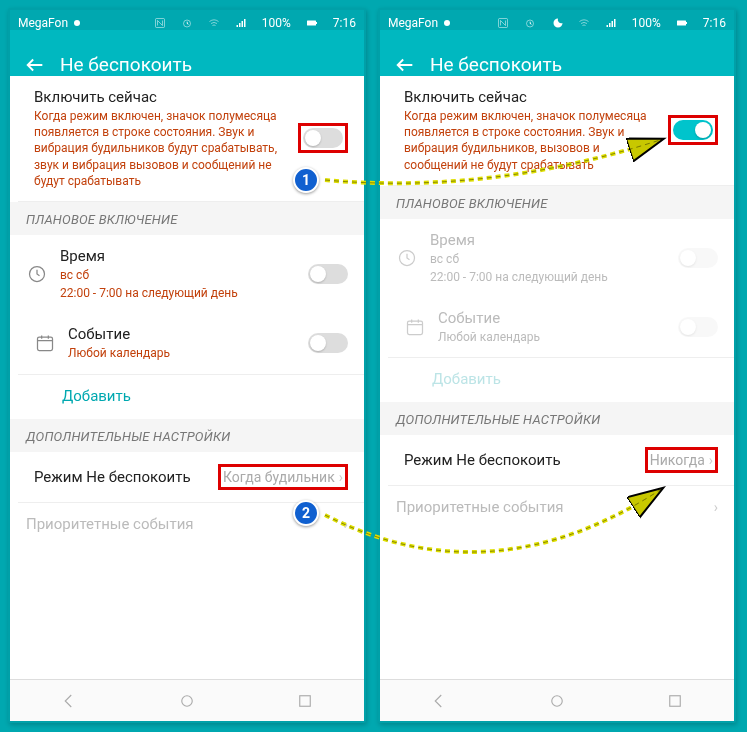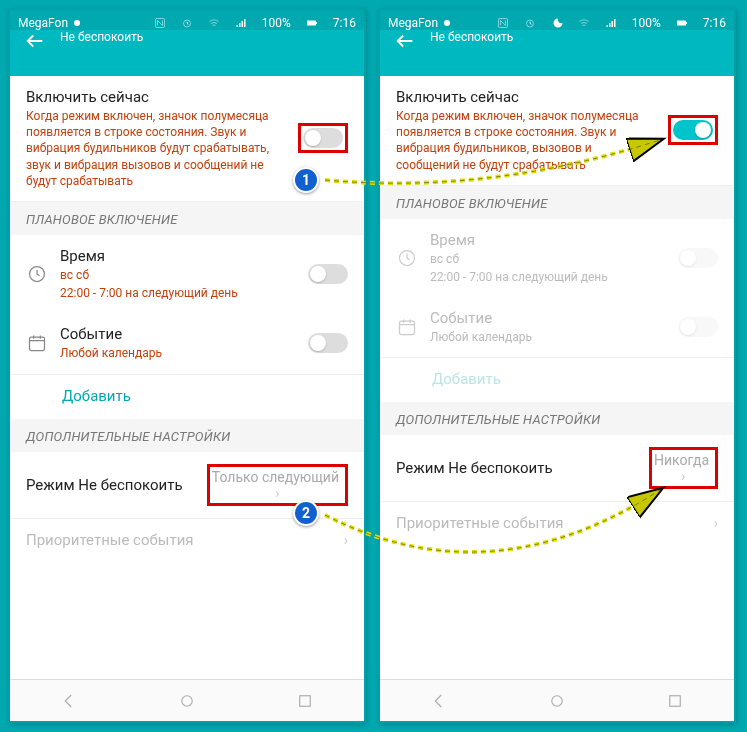--- a/index.html
+++ b/index.html
@@ -38,35 +38,35 @@
     gap: 4px;
   }
   .status .right { margin-left: auto; display: flex; gap: 15px; align-items: center;}
   .status svg { width: 12px; height: 12px; fill: #fff; }
   
   .titlebar {
     background: #00b8c0;
     color: #fff;
     height: 46px;
     display: flex;
-    align-items: flex-start;
+    align-items: flex-end;
     padding: 0 14px;
     gap: 14px;
-    font-size: 12px;
+    font-size: 19px;
   }
   .titlebar svg { width: 22px; height: 22px; stroke: #fff; fill: none; stroke-width: 2;}
   
   .content { flex: 1; background: #fff; overflow-y: auto; font-size: 14px; }
   .row {
     padding: 12px 16px;
     display: flex;
     align-items: center;
     gap: 12px;
   }
-  .row.border { border-bottom: 1px solid #eee; }
+  .row.border { border-bottom: 1px solid #eee; margin-left: 8px; }
   .row .text { flex: 1; }
   .row .title { font-size: 15px; color: #222; }
   .row .sub { font-size: 12px; color: #c2410c; line-height: 1.35; margin-top: 2px;}
   .section-header {
     background: #f5f5f5;
     color: #777;
     font-size: 13px;
     padding: 10px 16px 8px;
     letter-spacing: .2px;
     font-style: italic;
@@ -85,21 +85,21 @@
   }
   .toggle.on { background: #00c4cc; }
   .toggle.on::after { left: auto; right: 2px; }
   .toggle.dim { opacity: .4; background: #eee;}
   
   .addlink { color: #00a8b0; font-size: 15px; padding: 12px 16px 14px 52px; }
   
   .value-text { color: #aaa; font-size: 14px; margin-right: 4px;}
   .chev { color: #ccc; }
   
-  .frame { border: 3px solid #d00; padding: 2px; display: inline-flex; align-items: center; flex-direction: column;}
+  .frame { border: 3px solid #d00; padding: 2px; display: inline-flex; align-items: center;}
   
   .navbar {
     height: 42px; background: #fafafa; border-top: 1px solid #ddd;
     display: flex; justify-content: space-around; align-items: center;
   }
   .navbar svg { width: 18px; height: 18px; stroke: #aaa; fill: none; stroke-width: 1.5;}
   
   .badge {
     position: absolute; width: 26px; height: 26px; border-radius: 50%;
     background: #1060d0; color: #fff; font-weight: bold; font-size: 14px;
@@ -196,21 +196,21 @@
 
       <div class="addlink">Добавить</div>
 
       <div class="section-header">ДОПОЛНИТЕЛЬНЫЕ НАСТРОЙКИ</div>
 
       <div class="row border">
         <div class="text">
           <div class="title">Режим Не беспокоить</div>
         </div>
         <div class="frame">
-          <span class="value-text">Только следующий</span>
+          <span class="value-text">Когда будильник</span>
           <span class="chev">›</span>
         </div>
       </div>
 
       <div class="row disabled">
         <div class="text">
           <div class="title">Приоритетные события</div>
         </div>
         <span class="chev">›</span>
       </div>

